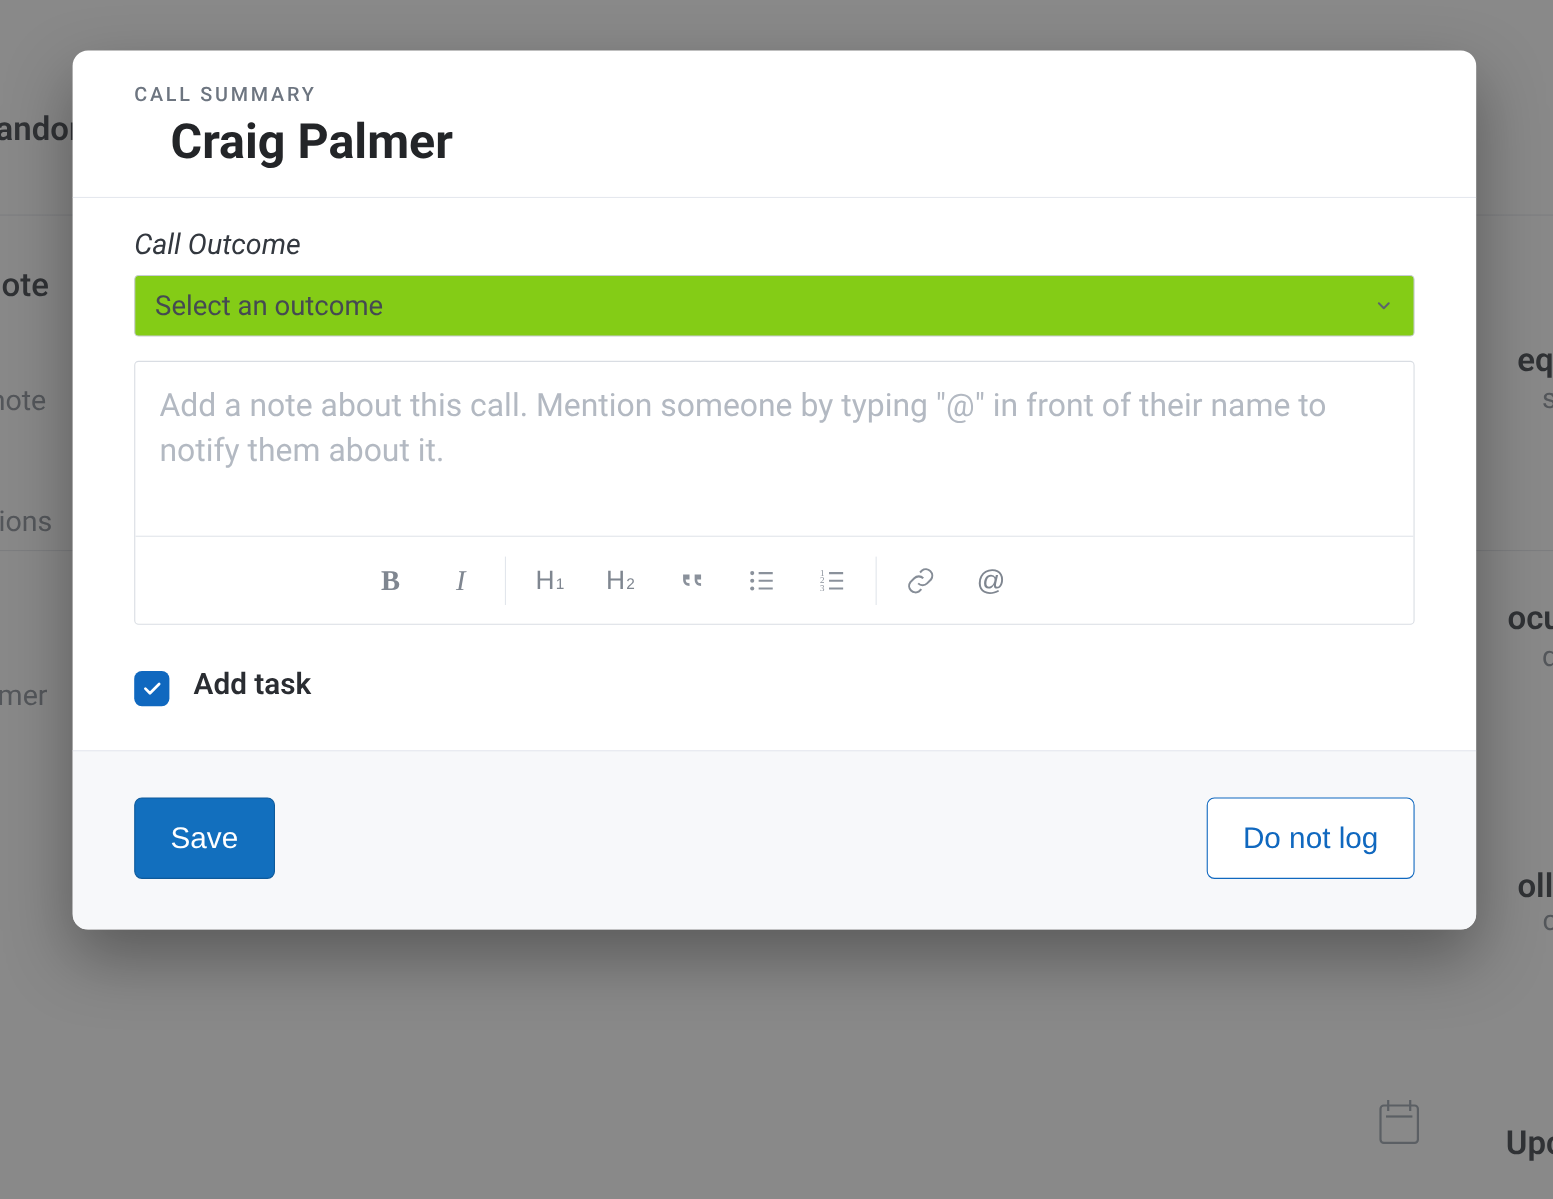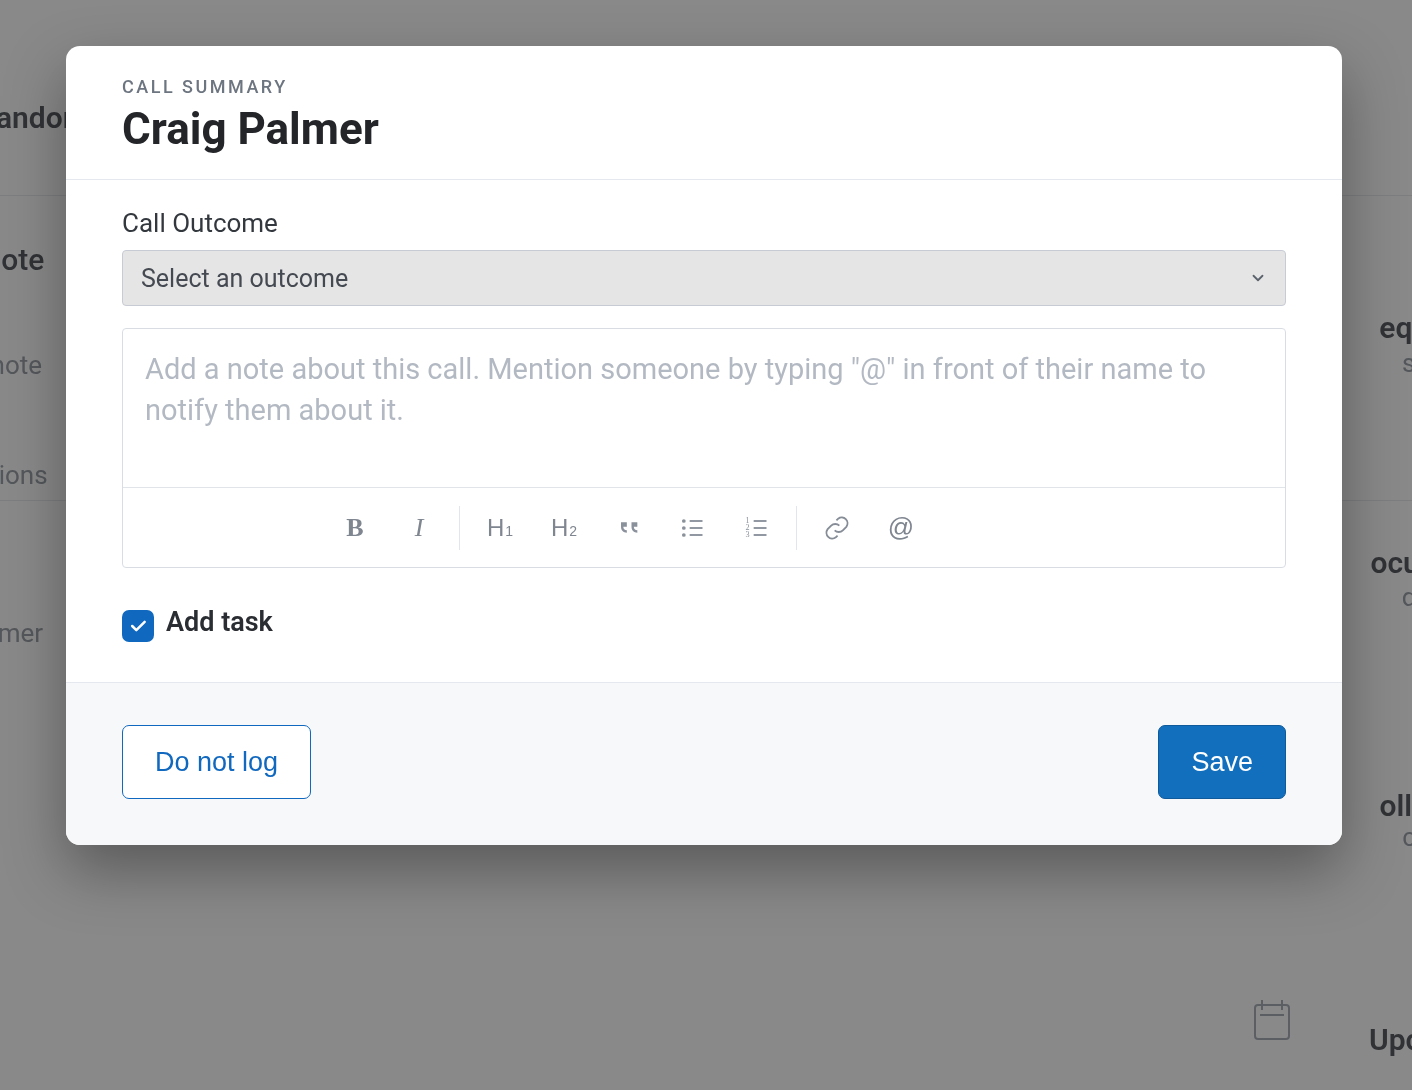--- a/index.html
+++ b/index.html
@@ -67,38 +67,40 @@
     font-size: 18px;
     letter-spacing: 2.5px;
     color: #6d7580;
     font-weight: 500;
   }
   .modal-title {
     font-size: 44px;
     font-weight: 700;
     color: #232528;
     margin-top: 6px;
+    margin-left: 33px;
   }
 
   .modal-body {
     padding: 28px 56px 40px 56px;
   }
 
   .field-label {
     font-size: 26px;
     color: #33383f;
     margin-bottom: 12px;
+    font-style: italic;
   }
 
   .select {
     width: 100%;
     height: 56px;
     border: 1px solid #c7ccd4;
     border-radius: 4px;
-    background: #e5e5e5;
+    background: #84cc16;
     display: flex;
     align-items: center;
     justify-content: space-between;
     padding: 0 18px;
     cursor: pointer;
   }
   .select .select-text { font-size: 25px; color: #454a52; }
   .chev-down {
     width: 18px; height: 18px;
   }
@@ -138,21 +140,21 @@
   .tbtn .txt { font-size: 26px; color: #7f8690; font-weight: 400;}
   .tbtn .txt.bld { font-weight: 600; font-family: inherit;}
   .tbtn .htxt { font-size: 24px; color: #7f8690; font-family: -apple-system, sans-serif; display:flex; align-items:baseline;}
   .tbtn .htxt .sub{font-size:14px; margin-left:1px;}
   .tbtn.toolbar-spacer{ margin-left: 190px; }
 
   .addtask {
     margin-top: 38px;
     display: flex;
     align-items: flex-start;
-    gap: 12px;
+    gap: 22px;
   }
   .chkwrap { flex: 0 0 auto; padding-top: 4px;}
   .chk {
     width: 32px; height: 32px;
     background: #1068bf;
     border-radius: 7px;
     display: flex; align-items: center; justify-content: center;
     cursor: pointer;
   }
   .chk svg { width: 20px; height: 20px; }
@@ -326,17 +328,17 @@
       </div>
       <div class="addtask-body">
         <div class="addtask-title">Add task</div>
 
       </div>
     </div>
 
   </div>
 
   <div class="modal-footer">
+    <button class="btn primary">Save</button>
     <button class="btn secondary">Do not log</button>
-    <button class="btn primary">Save</button>
   </div>
 
 </div>
 
 </body></html>

